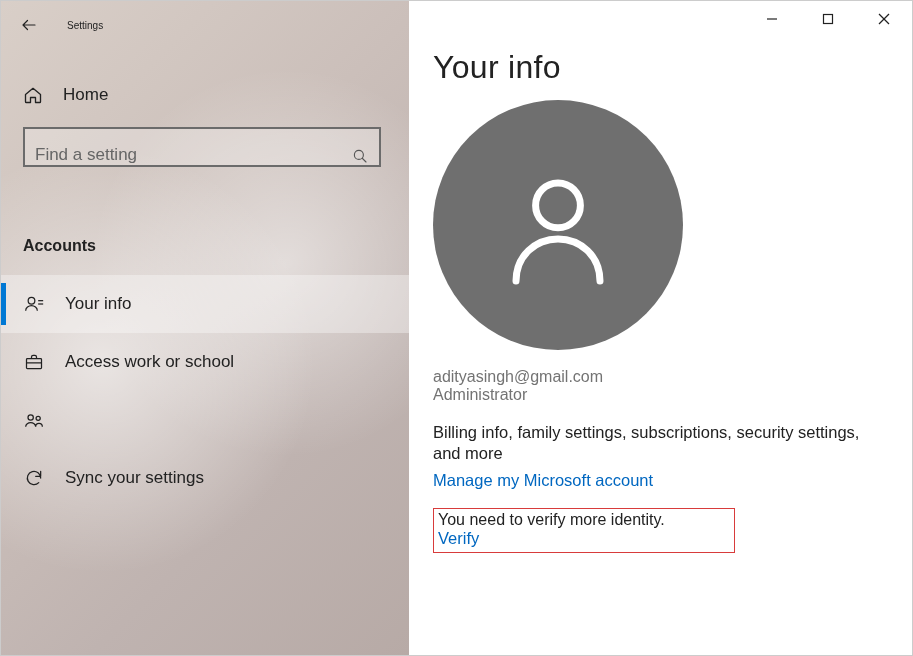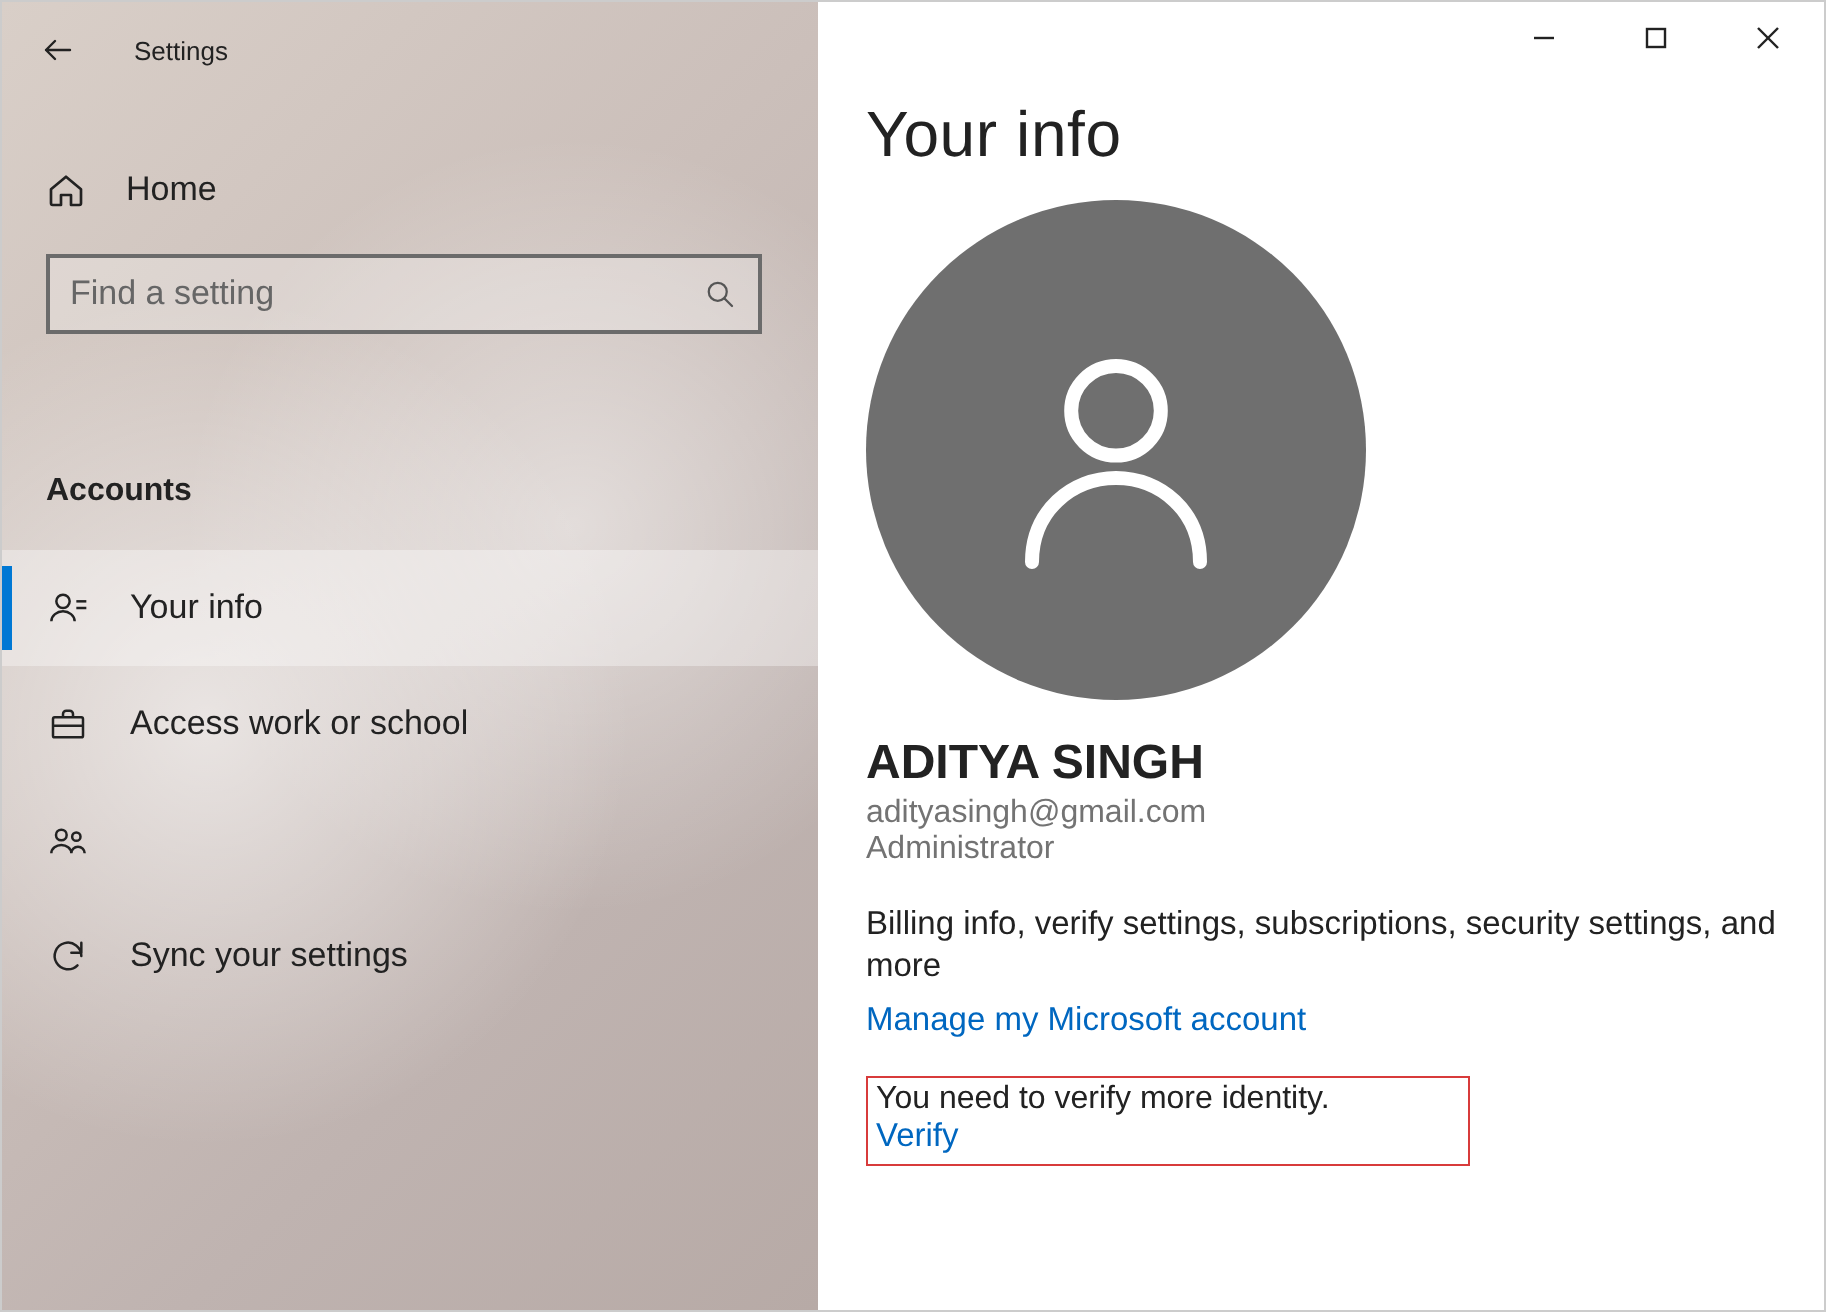--- a/index.html
+++ b/index.html
@@ -36,40 +36,40 @@
     align-items: center;
     height: 36px;
     padding-left: 8px;
   }
   .back-btn {
     width: 40px; height: 32px;
     display:flex; align-items:center; justify-content:center;
     cursor: pointer;
   }
   .app-title {
-    font-size: 13px;
+    font-size: 10px;
     margin-left: 18px;
     color: #222;
   }
   .home-row {
     display:flex; align-items:center;
     height: 48px;
     padding-left: 20px;
     margin-top: 28px;
     font-size: 17px;
     cursor:pointer;
   }
   .home-row .icon { width: 24px; display:flex; justify-content:center; }
   .home-row .lbl { margin-left: 18px; }
   .search-wrap { padding: 8px 28px 0 22px; }
   .search-box {
     height: 40px;
     border: 2px solid #6b6b6b;
     background: rgba(255,255,255,0.25);
-    display:flex; align-items:center;
+    display:flex; align-items:flex-end;
     padding: 0 10px;
   }
   .search-box input {
     flex:1; border:none; outline:none; background:transparent;
     font-size: 17px; color:#555;
   }
   .search-box input::placeholder { color:#666; }
   .section-hdr {
     font-size: 16px; font-weight: 600;
     padding: 22px 0 8px 22px;
@@ -252,25 +252,24 @@
     <div class="content-body">
       <h1 class="page-heading">Your info</h1>
 
       <div class="avatar">
         <svg width="140" height="140" viewBox="0 0 100 100">
           <circle cx="50" cy="36" r="16" fill="none" stroke="#fff" stroke-width="5"></circle>
           <path d="M20 90c0-18 14-30 30-30s30 12 30 30" fill="none" stroke="#fff" stroke-width="5" stroke-linecap="round"></path>
         </svg>
       </div>
 
-      <div class="user-name">ADITYA SINGH</div>
       <div class="user-email">adityasingh@gmail.com</div>
       <div class="user-role">Administrator</div>
 
-      <div class="desc">Billing info, verify settings, subscriptions, security settings, and more</div>
+      <div class="desc">Billing info, family settings, subscriptions, security settings, and more</div>
       <a class="link">Manage my Microsoft account</a>
 
       <div class="verify-block">
         <div class="verify-msg">You need to verify more identity.</div>
         <a class="link" style="margin-top:0">Verify</a>
       </div>
     </div>
   </div>
 
 </div>

